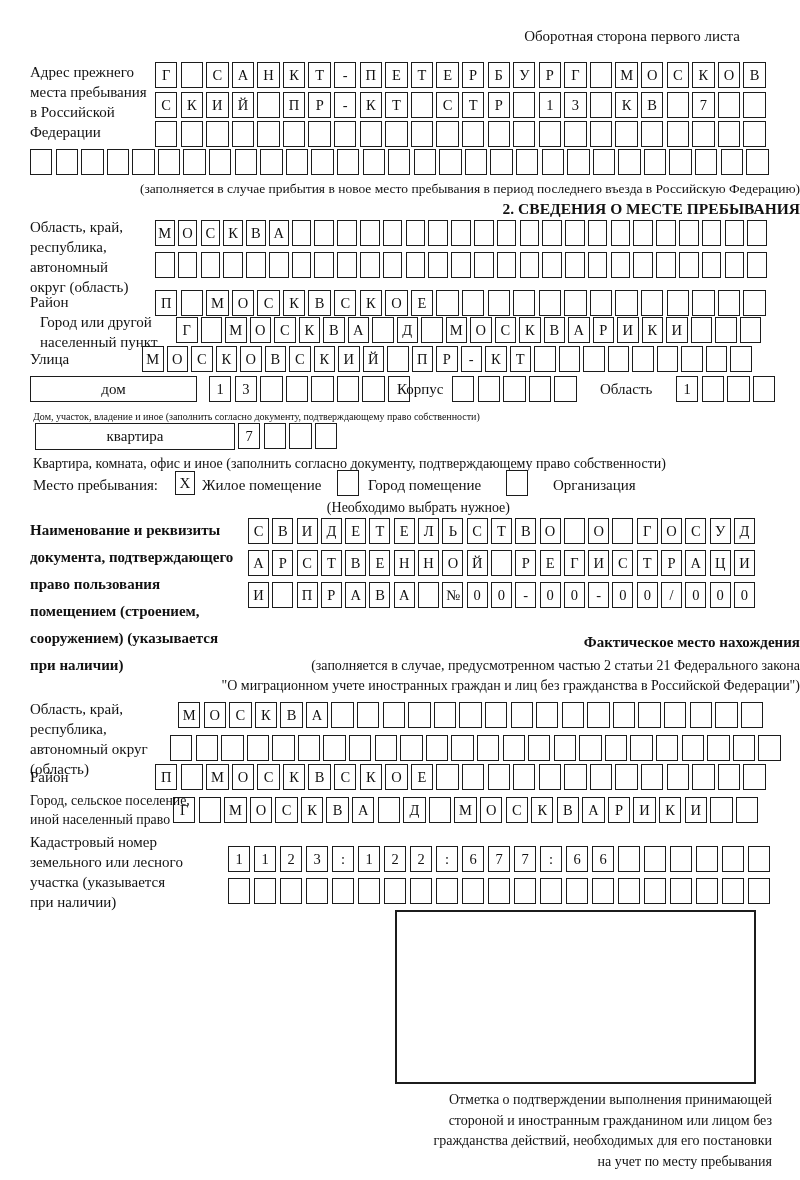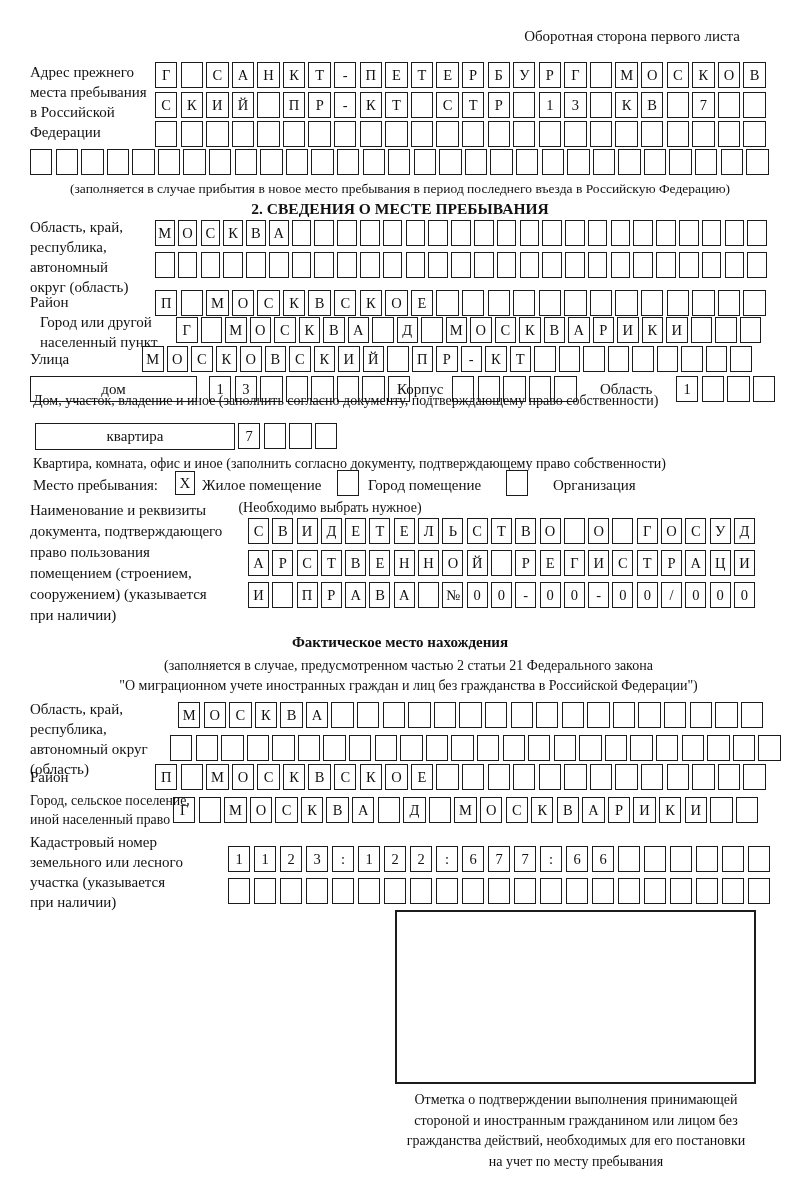--- a/index.html
+++ b/index.html
@@ -5,21 +5,21 @@
   * { margin:0; padding:0; box-sizing:border-box; }
   html,body { background:#fff; }
   .form {
     position:relative; width:800px; height:1180px; background:#fff;
     font-family:"Liberation Serif", serif; color:#111;
   }
   .abs { position:absolute; }
   .lbl { font-size:15px; line-height:20px; white-space:pre-line; }
   .note { font-size:13.5px; line-height:17px; white-space:pre-line; }
   .bold { font-weight:bold; }
-  .center { text-align:center; }
+  .center { text-align:right; }
   .cells { position:absolute; display:flex; }
   .cell {
     flex:none; width:22.4px; height:26px; margin-right:3.2px;
     border:1.5px solid #1c1c1c; display:flex; align-items:center; justify-content:center;
     font-size:14.5px; font-family:"Liberation Serif", serif;
   }
   .c27 .cell { width:19.6px; margin-right:3.2px; }
   .c21 .cell { width:21px;  margin-right:3.3px; }
   .k21 .cell { width:22px;  margin-right:4px; }
   .tight .cell { width:21.5px; margin-right:3px; }
@@ -325,41 +325,41 @@
       <span class="cell"></span>
       <span class="cell"></span>
     </div>
   <div class="abs lbl" style="top:379px; left:600px;">Область</div>
   <div class="cells" style="top:376px; left:676px;">
       <span class="cell">1</span>
       <span class="cell"></span>
       <span class="cell"></span>
       <span class="cell"></span>
     </div>
-  <div class="abs note" style="top:392px; left:33px; width:740px; font-size:14px;">Дом, участок, владение и иное (заполнить согласно документу, подтверждающему право собственности)</div>
+  <div class="abs note" style="top:408px; left:33px; width:740px; font-size:10px;">Дом, участок, владение и иное (заполнить согласно документу, подтверждающему право собственности)</div>
 
   <div class="widebox" style="top:423px; left:35px; width:200px; height:27px;">квартира</div>
   <div class="cells" style="top:423px; left:238px;">
       <span class="cell">7</span>
       <span class="cell"></span>
       <span class="cell"></span>
       <span class="cell"></span>
     </div>
   <div class="abs note" style="top:455px; left:33px; width:740px; font-size:14px;">Квартира, комната, офис и иное (заполнить согласно документу, подтверждающему право собственности)</div>
 
   <div class="abs lbl" style="top:475px; left:33px;">Место пребывания:</div>
   <div class="chk" style="top:471px; left:175px; width:20px; height:24px;">X</div>
   <div class="abs lbl" style="top:475px; left:202px;">Жилое помещение</div>
   <div class="chk" style="top:470px; left:337px; width:22px; height:26px;"></div>
   <div class="abs lbl" style="top:475px; left:368px;">Город помещение</div>
   <div class="chk" style="top:470px; left:506px; width:22px; height:26px;"></div>
   <div class="abs lbl" style="top:475px; left:553px;">Организация</div>
   <div class="abs note center" style="top:499px; left:150px; width:360px; font-size:14px;">(Необходимо выбрать нужное)</div>
 
-  <div class="abs lbl" style="top:500px; left:30px; width:210px; line-height:21px;">Наименование и реквизиты
+  <div class="abs lbl" style="top:517px; left:30px; width:210px; line-height:27px;font-weight:bold;">Наименование и реквизиты
 документа, подтверждающего
 право пользования
 помещением (строением,
 сооружением) (указывается
 при наличии)</div>
   <div class="cells c21" style="top:518px; left:248px;">
       <span class="cell">С</span>
       <span class="cell">В</span>
       <span class="cell">И</span>
       <span class="cell">Д</span>

